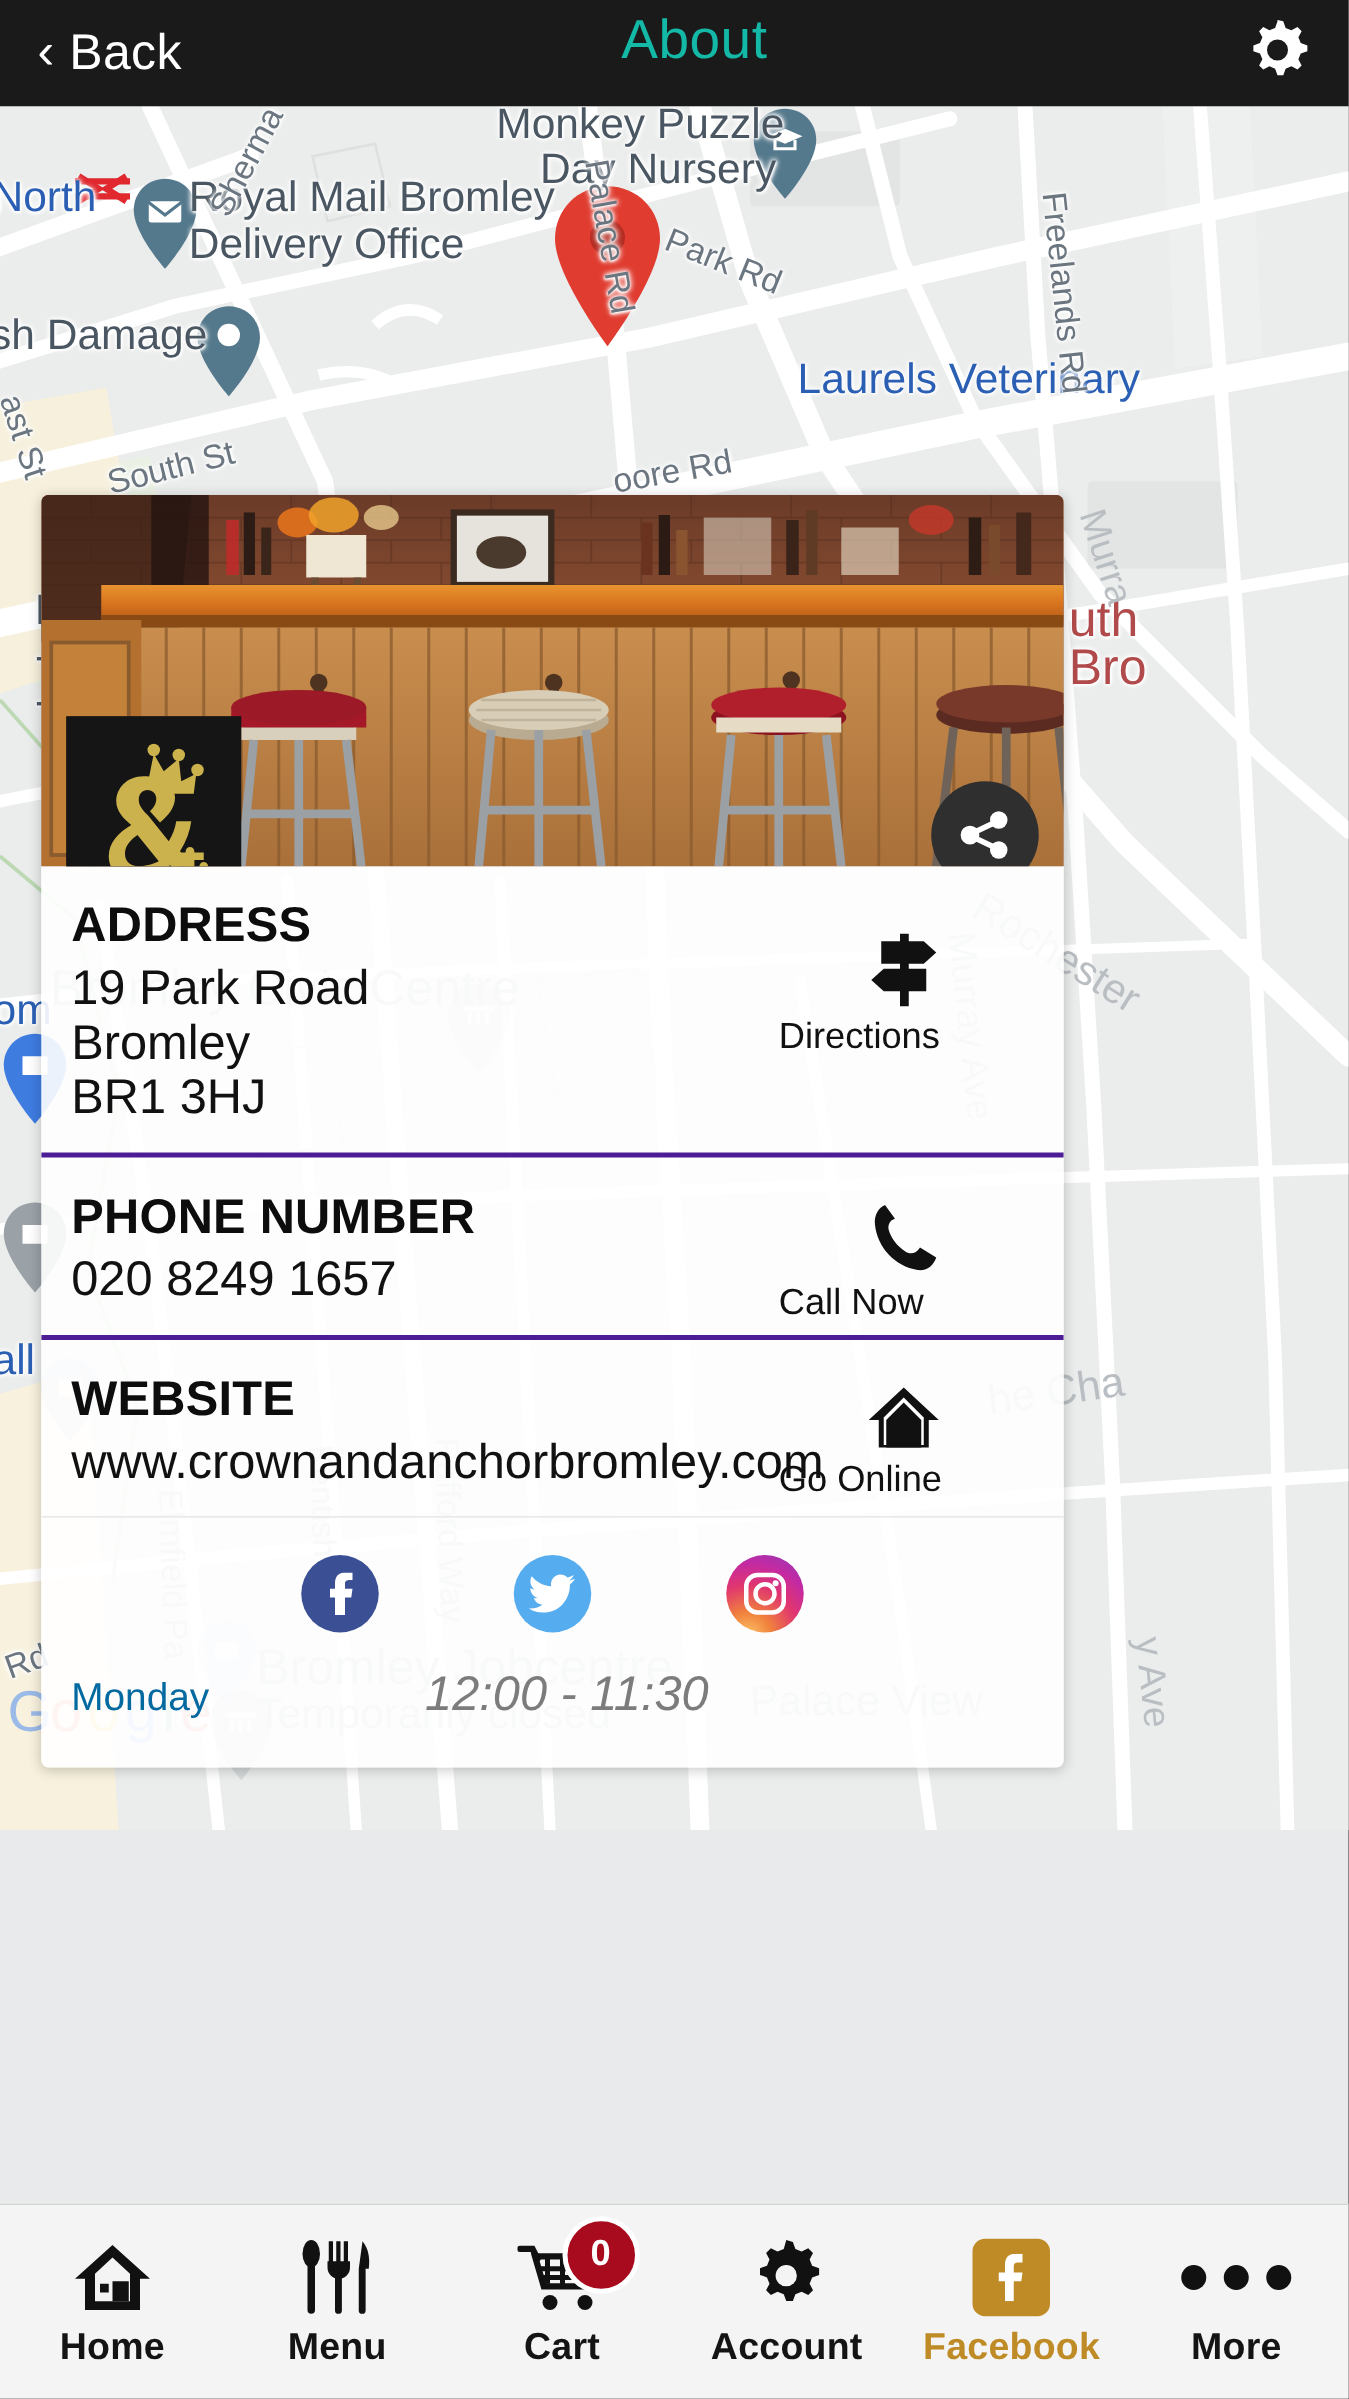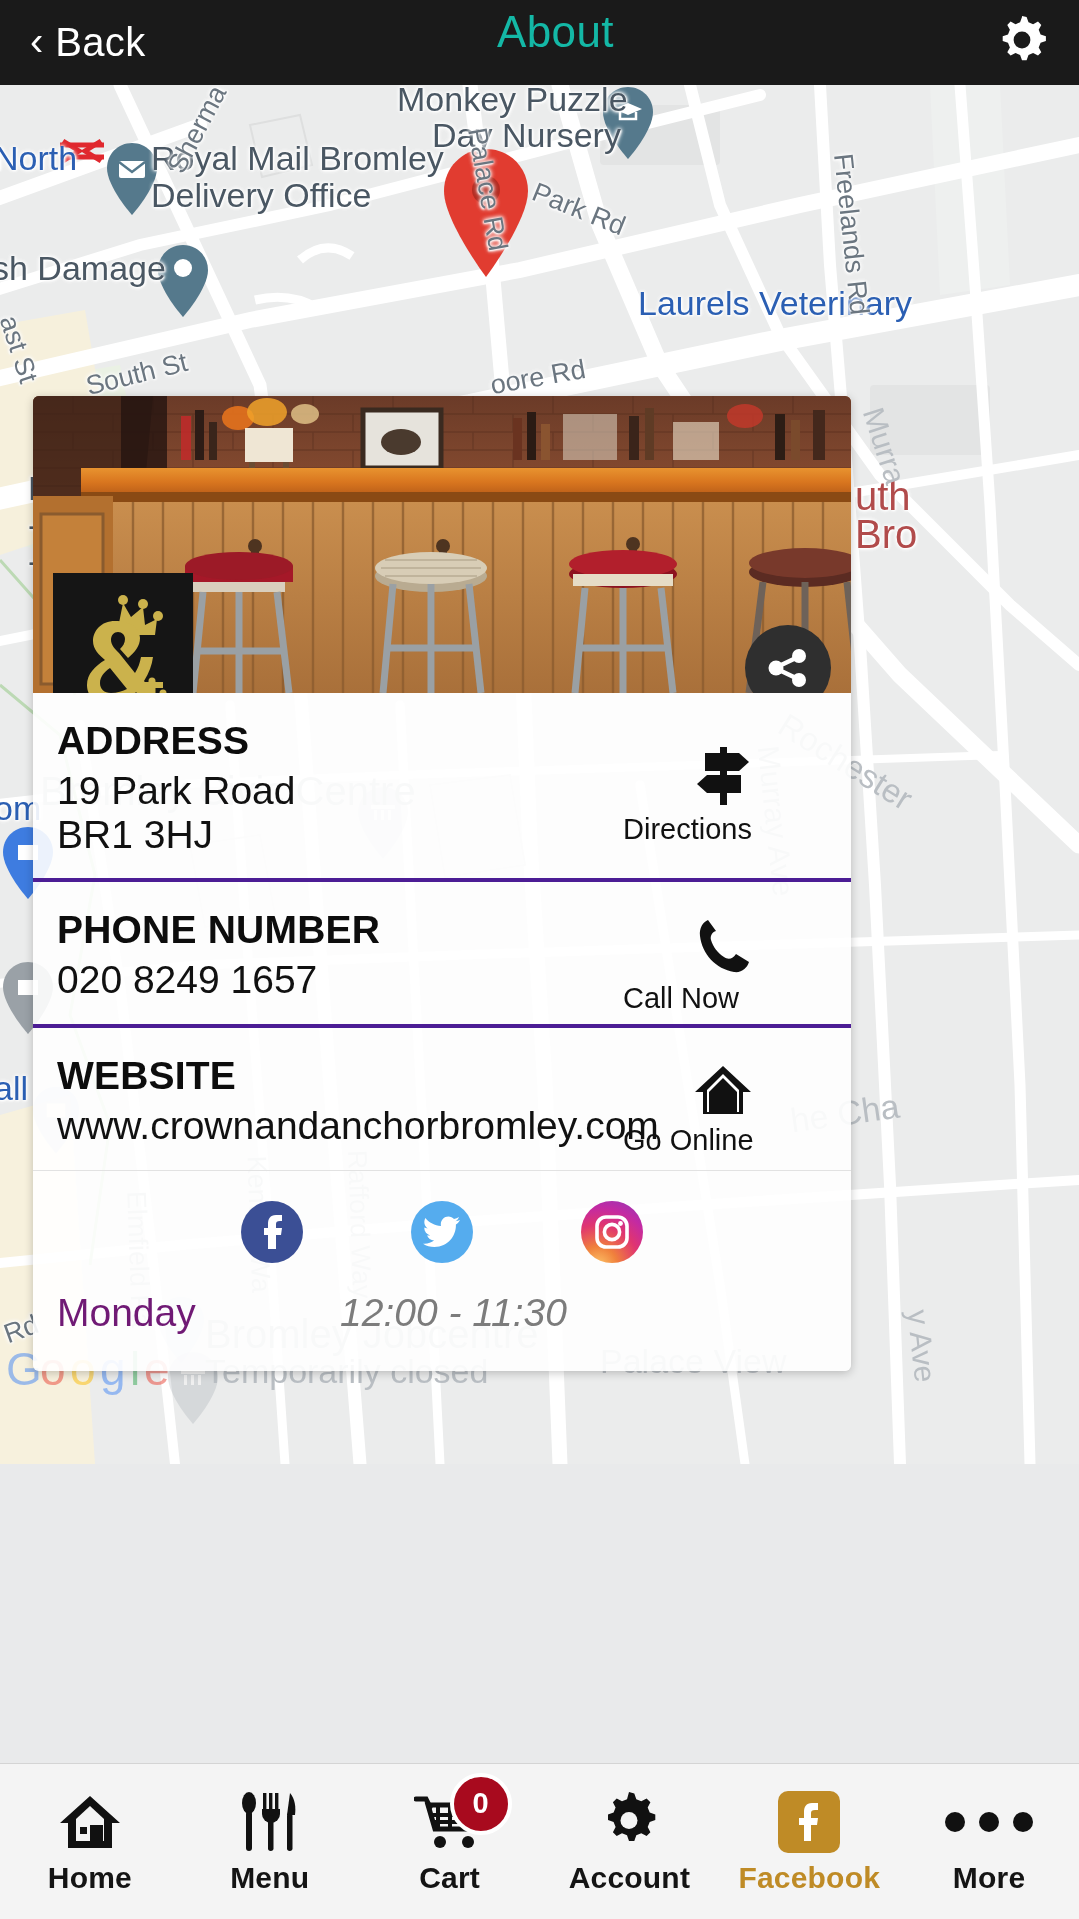--- a/index.html
+++ b/index.html
@@ -204,22 +204,22 @@
     color: #0d0d0d;
     padding: 26px 24px 14px 24px;
     border-top: 1px solid #e2e2e2;
   }
   .time-line {
     display: flex;
     align-items: baseline;
     padding: 0 24px 20px 24px;
   }
   .time-day {
-    font-size: 39px;
-    color: #701a75;
+    font-size: 31px;
+    color: #0369a1;
     flex: 0 0 auto;
   }
   .time-val {
     font-size: 39px;
     color: #7c7c7c;
     font-style: italic;
     margin-left: auto;
     margin-right: 260px;
   }
 
@@ -616,20 +616,21 @@
           <path d="M12 22 L33 12 M12 24 L33 34" stroke="#fff" stroke-width="4.5"></path>
         </svg>
       </div>
     </div>
 
     <div class="card-body">
 
       <div class="row">
         <div class="row-head">ADDRESS</div>
         <div class="row-text">19 Park Road</div>
+        <div class="row-text">Bromley</div>
         <div class="row-text">BR1 3HJ</div>
         <div class="row-action" style="top:48px;">
           <div class="ico">
             <svg width="64" height="66" viewBox="0 0 64 66">
               <rect x="29" y="6" width="7" height="58" fill="#111"></rect>
               <path d="M14 12 H48 L58 21 L48 30 H14 Z" fill="#111"></path>
               <path d="M50 34 H16 L6 43 L16 52 H50 Z" fill="#111"></path>
             </svg>
           </div>
           <div class="cap">Directions</div>

